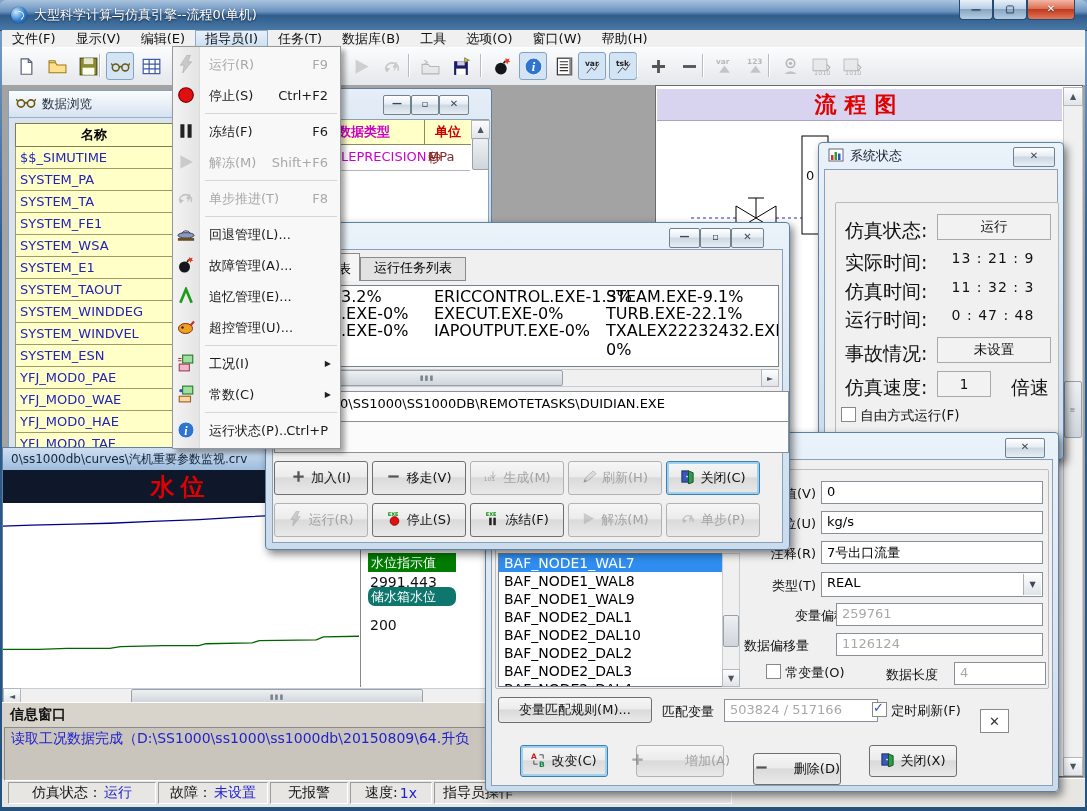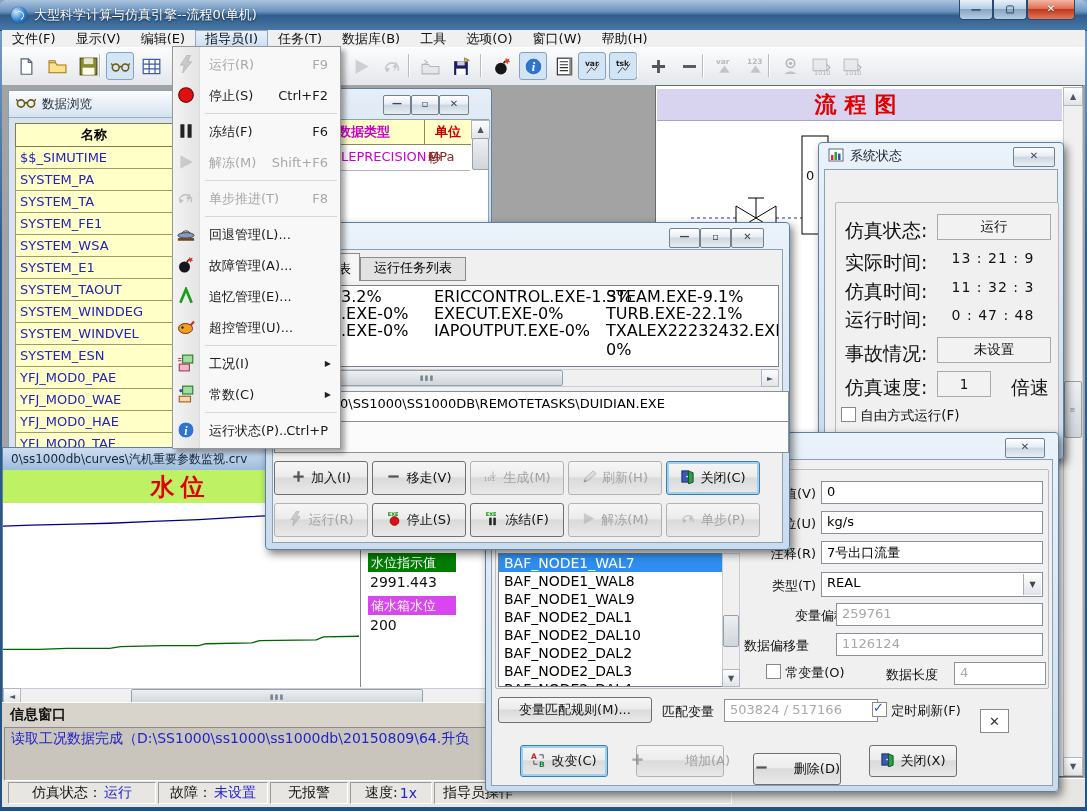--- a/index.html
+++ b/index.html
@@ -84,21 +84,21 @@
   .dt-unit{position:absolute;left:124px;top:5px;color:#8b2a2a;}
   
   #flow{position:absolute;left:655px;top:85px;width:426px;height:690px;background:#fff;border:1px solid #6b6b6b;z-index:1;}
   #flow-band{position:absolute;left:1px;top:3px;right:20px;height:31px;background:#d8d4f0;border-bottom:1px solid #a8a4c8;
     display:flex;align-items:center;justify-content:center;font-size:22px;font-weight:bold;color:#e00000;letter-spacing:8px;}
   #flow-tank-label{position:absolute;left:150px;top:82px;font-size:13px;color:#111;}
   
   #chartwin{position:absolute;left:2px;top:447px;width:492px;height:256px;background:#fff;border:1px solid #5f7fa0;z-index:4;}
   #chart-title{position:absolute;left:0;top:0;right:0;height:22px;background:linear-gradient(#cfdff2,#9dbcdd);
     font-size:12px;color:#15253a;display:flex;align-items:center;padding:0 8px;white-space:nowrap;overflow:hidden;}
-  #chart-band{position:absolute;left:0;top:22px;right:0;height:33px;background:#bef264;border-bottom:1px solid #b0accc;}
+  #chart-band{position:absolute;left:0;top:22px;right:0;height:33px;background:#0f172a;border-bottom:1px solid #b0accc;}
   #chart-band span{position:absolute;left:80px;width:195px;text-align:center;top:1px;font-size:24px;font-weight:bold;color:#e00000;letter-spacing:6px;}
   #plot{position:absolute;left:0;top:55px;width:356px;height:184px;background:#fff;}
   #plot-div{position:absolute;left:357px;top:55px;width:1px;height:184px;background:#888;}
   #legend{position:absolute;left:358px;top:55px;width:132px;height:184px;background:#fff;}
   .lg-head{position:absolute;left:7px;width:82px;height:19px;color:#fff;font-size:13px;display:flex;align-items:center;padding:0 3px;}
   .lg-val{position:absolute;left:9px;font-size:14px;color:#111;}
   
   #infopanel{position:absolute;left:2px;top:702px;width:486px;height:76px;background:#d8d4cc;z-index:4;border-top:1px solid #fff;}
   #infopanel .hdr{font-size:14px;font-weight:bold;color:#111;padding:3px 8px;}
   #info-msg{position:absolute;left:2px;top:24px;width:480px;height:48px;background:#c9c5bd;
@@ -457,21 +457,21 @@
       <polyline fill="none" stroke-width="1.3" points="0.0,22.8 28.5,21.8 71.2,20.9 106.8,20.0 149.5,18.2 195.8,16.4 242.1,13.7 284.8,11.8 320.4,9.1 356.0,7.3" stroke="#00008b"></polyline>
       <polyline fill="none" stroke-width="1.3" points="0.0,144.7 35.6,144.7 64.1,143.8 106.8,143.8 117.5,142.0 160.2,141.1 195.8,141.1 202.9,139.2 249.2,138.3 256.3,136.1 313.3,135.4 320.4,132.5 356.0,131.8" stroke="#006400"></polyline>
     </svg>
     <div id="plot-div"></div>
     <div id="legend">
       <div>
           <div class="lg-head" style="background: rgb(0, 125, 0); top: 50px;">水位指示值</div>
           <div class="lg-val" style="top: 71px;">2991.443</div>
         </div>
         <div>
-          <div class="lg-head" style="background: #d946ef; top: 93px;">储水箱水位</div>
+          <div class="lg-head" style="background: #0f766e; top: 84px; border-radius: 7px;">储水箱水位</div>
           <div class="lg-val" style="top: 114px;">200</div>
         </div>
     </div>
 
     <div class="sc-track" style="left:0;top:240px;width:490px;height:15px;"></div>
     <div class="sc-btn" style="left:0;top:240px;width:16px;height:15px;">◄</div>
     <div class="sc-thumb" style="left:128px;top:241px;width:290px;height:13px;">
         <span class="sc-grip">▮▮▮</span>
       </div>
   </div>

